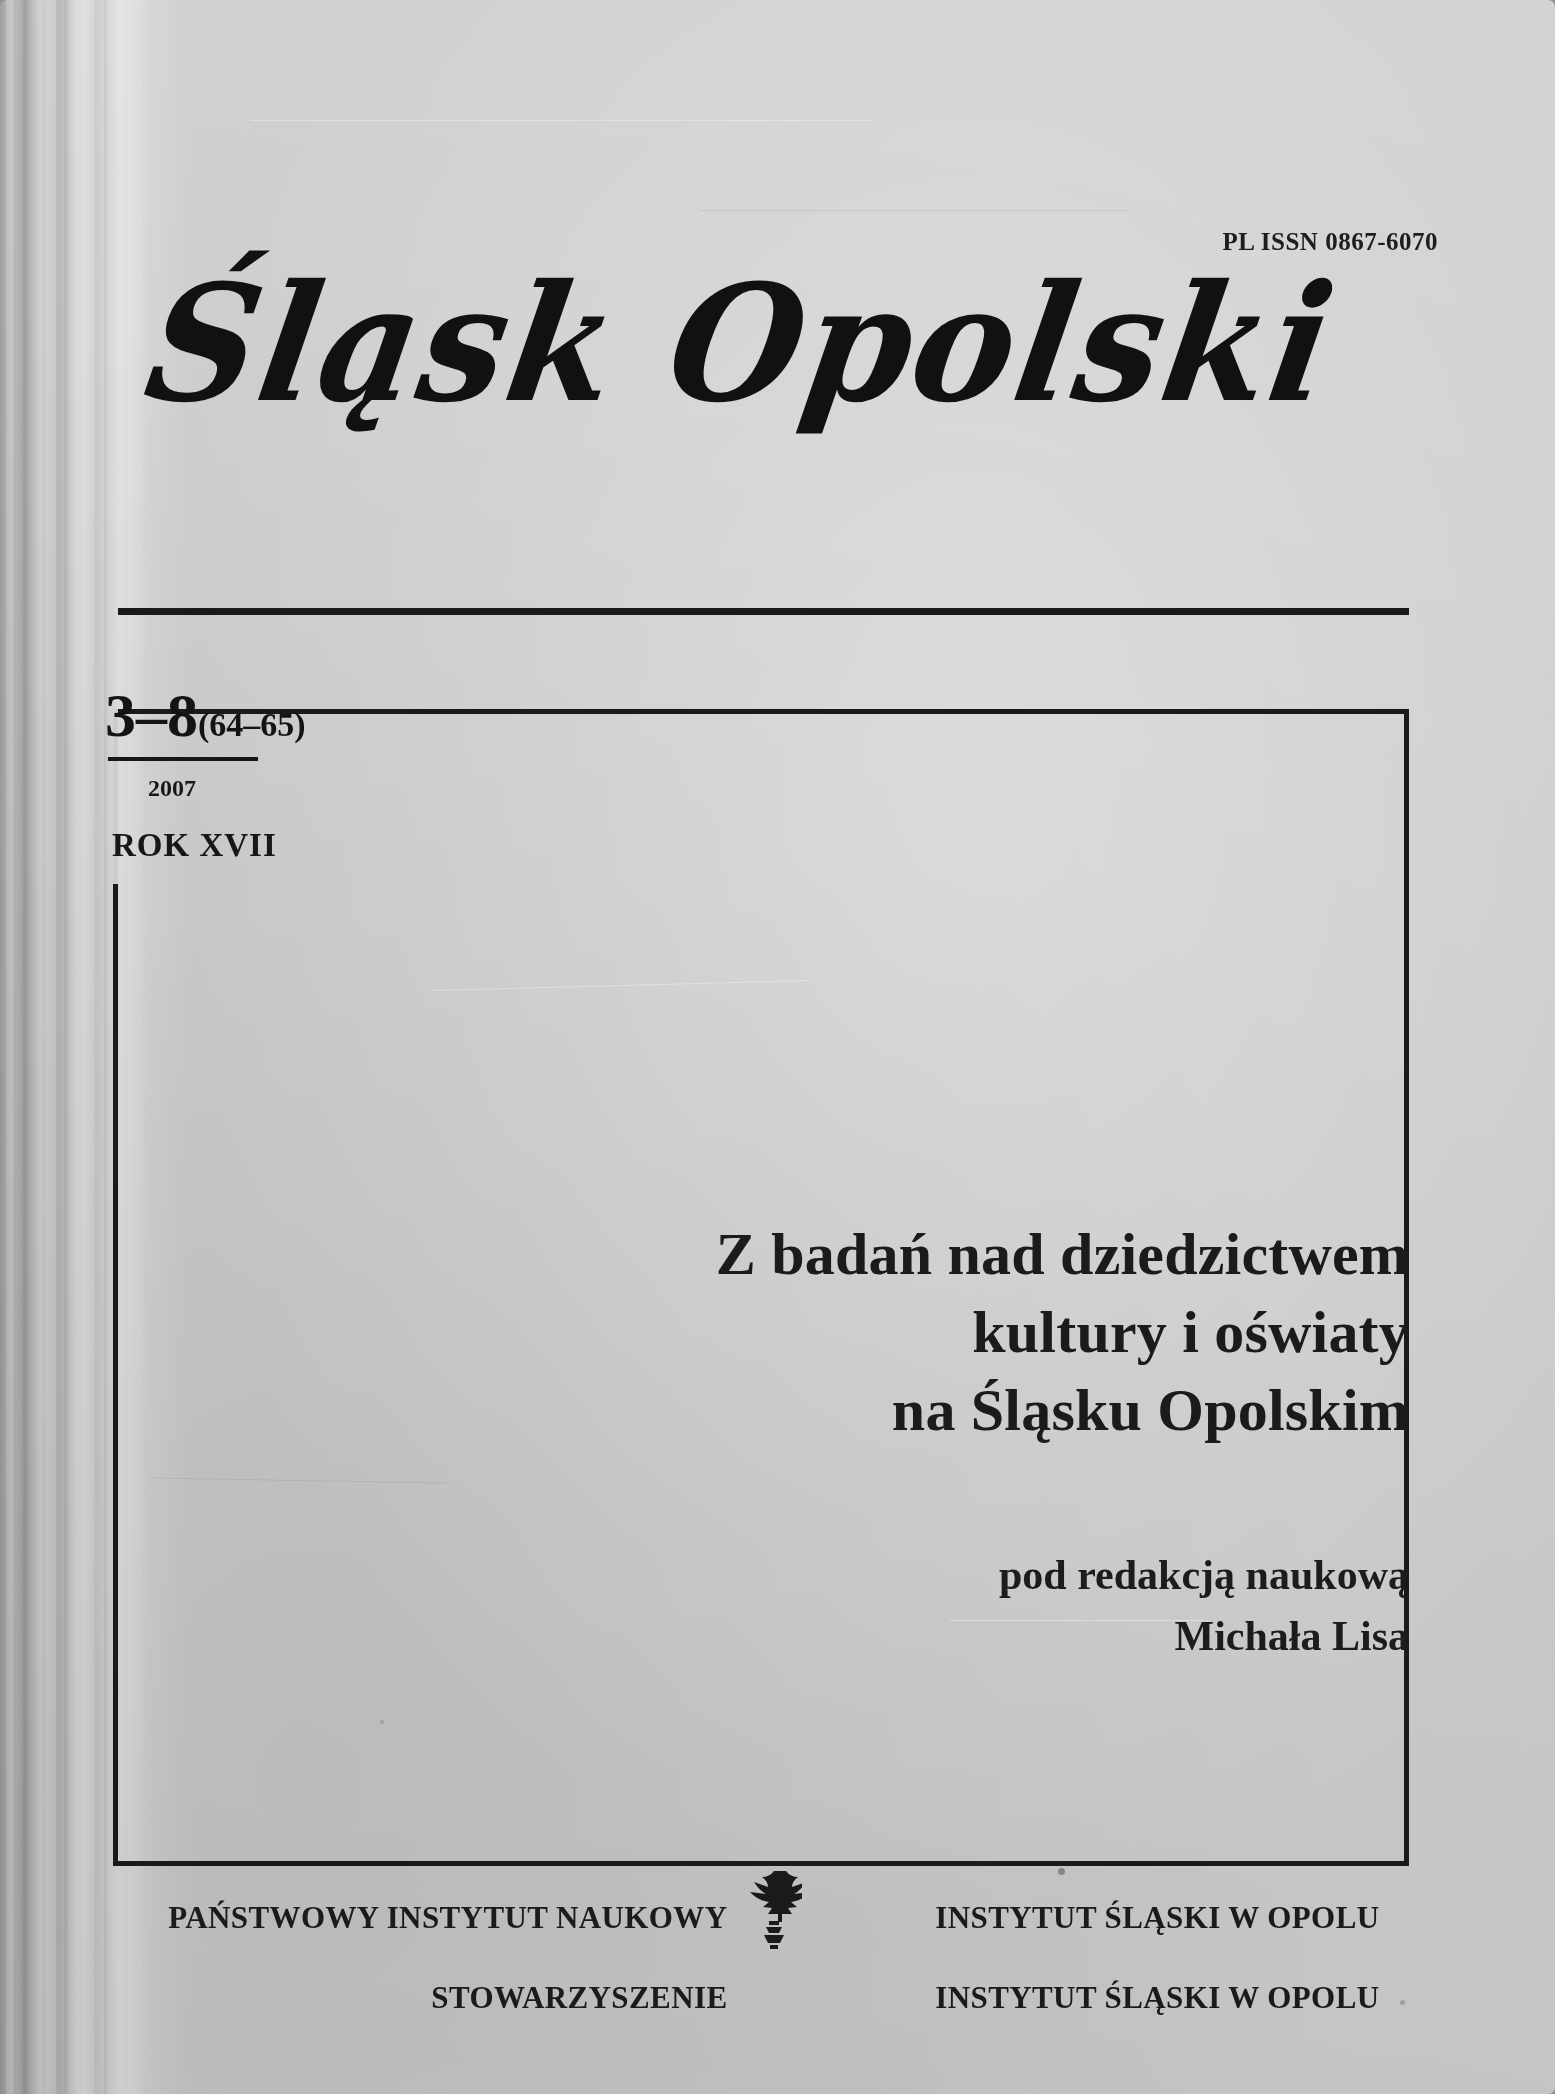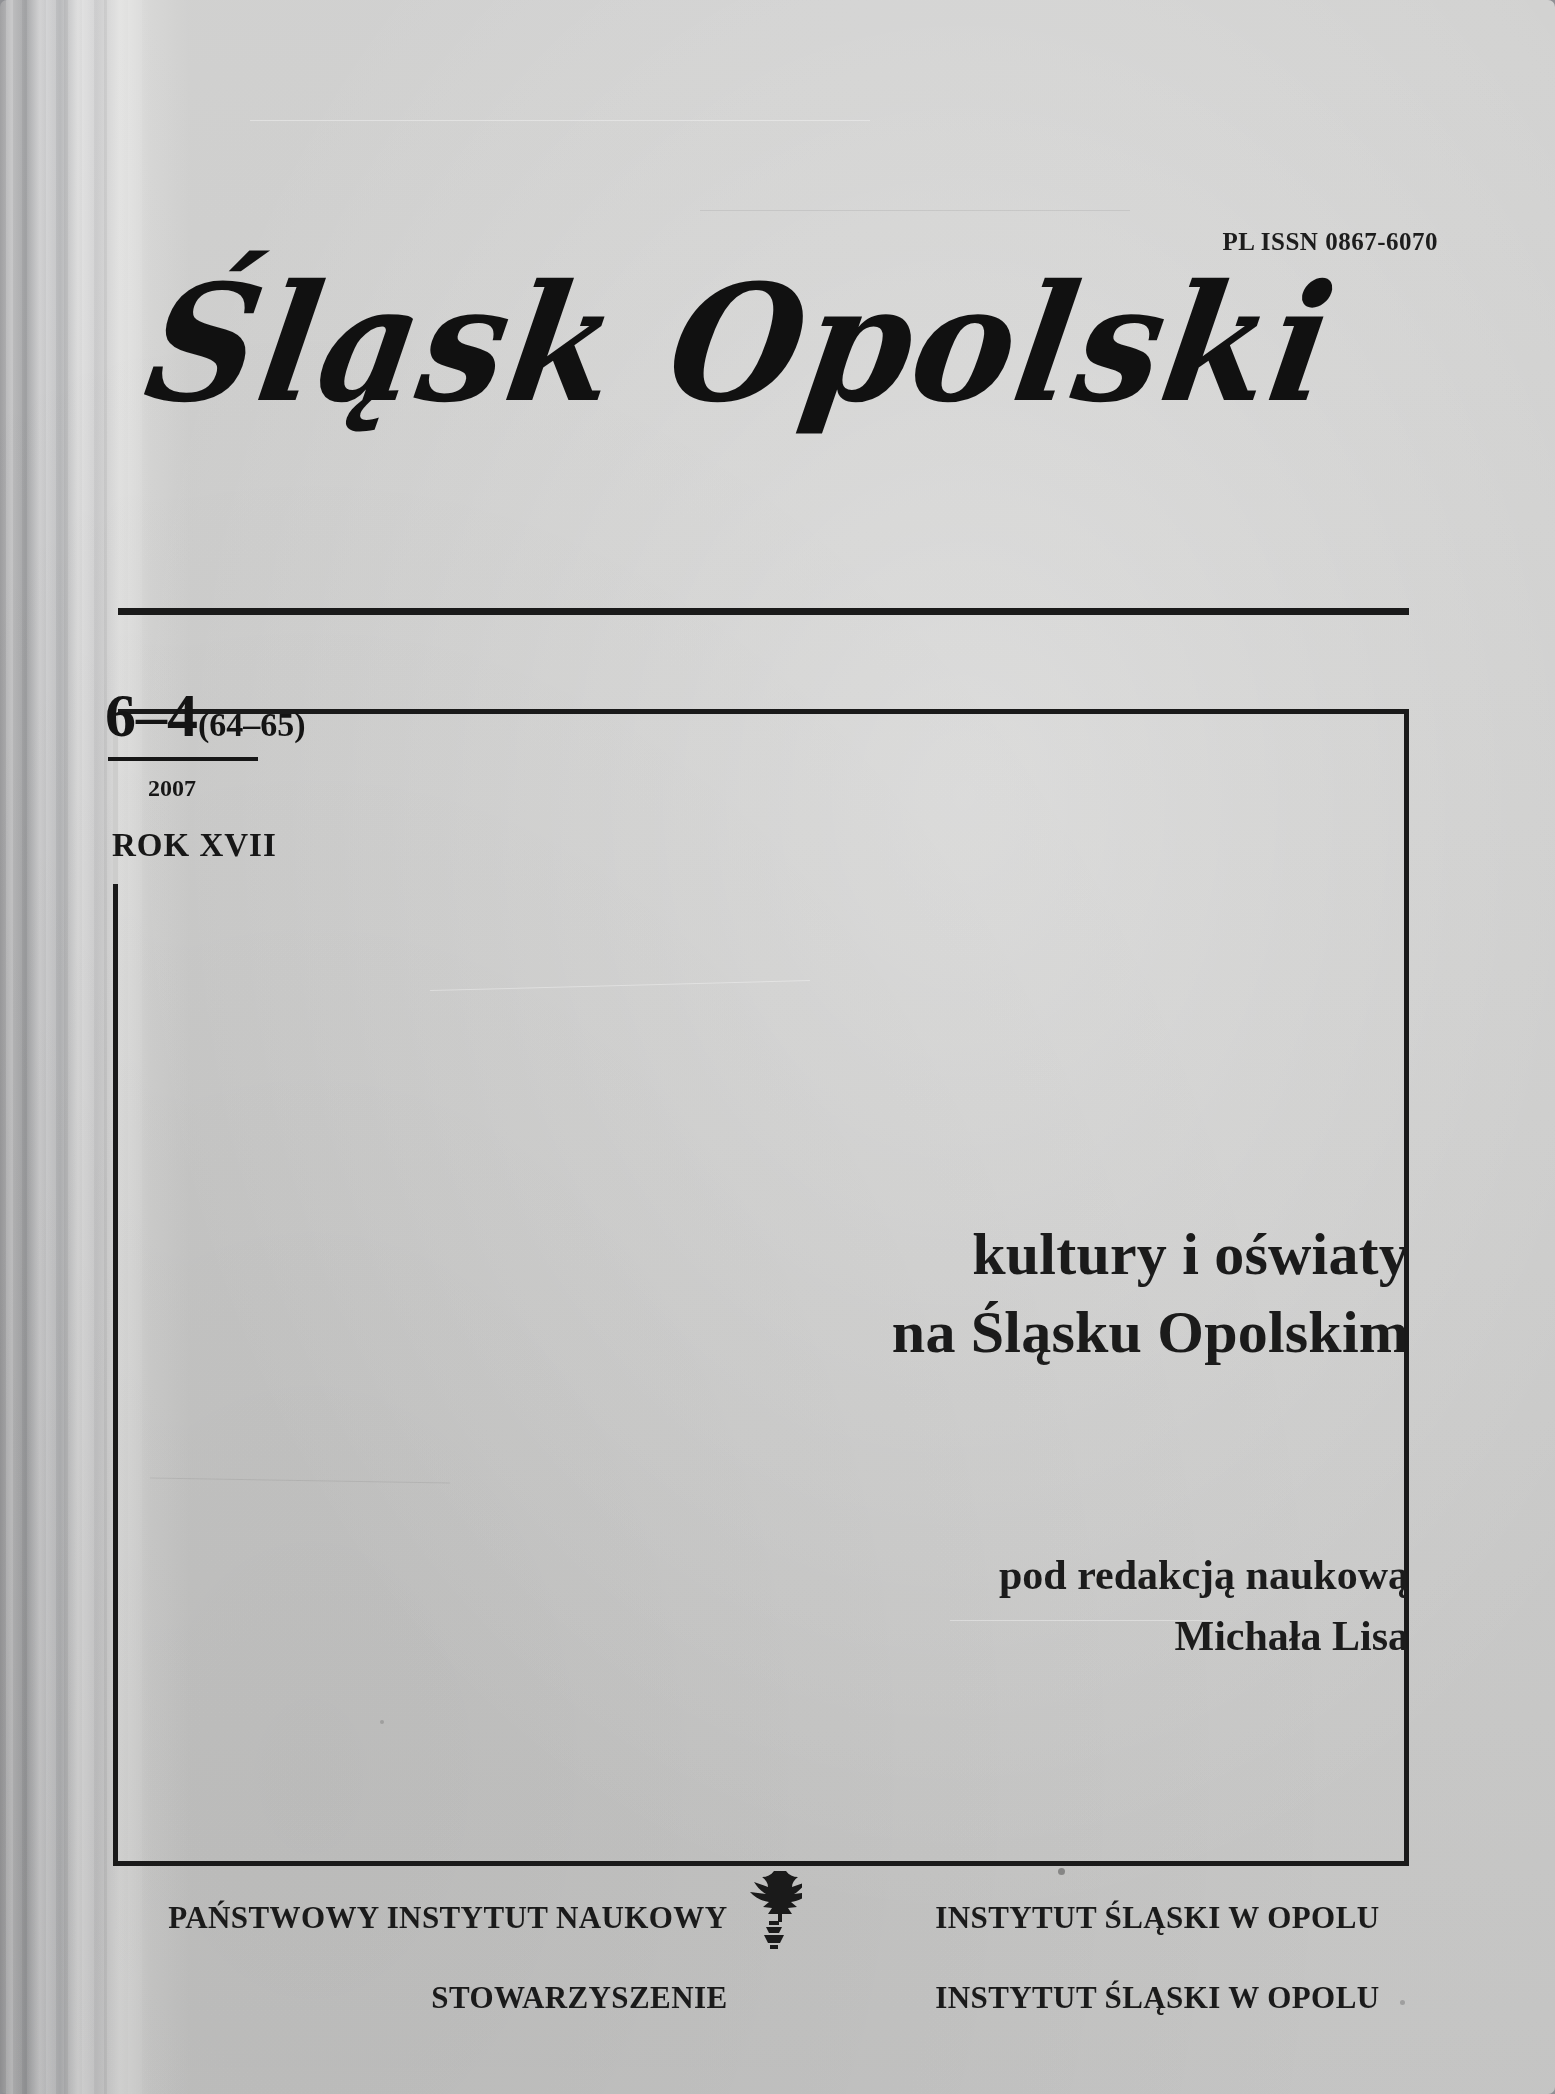--- a/index.html
+++ b/index.html
@@ -288,27 +288,28 @@
     </div>
 
     <div class="rule-top"></div>
 
 
     <div class="frame-top-seg" style="left:113px; width:1296px;"></div>
     <div class="frame"></div>
     <div class="frame-left-gap"></div>
 
     <div class="issue-no">
-      <span class="big">6–4</span><span class="paren">(64–65)</span>
+      <span class="big">3–8</span><span class="paren">(64–65)</span>
     </div>
     <div class="issue-underline"></div>
     <div class="issue-year">2007</div>
     <div class="issue-rok">ROK XVII</div>
 
     <div class="main-title" style="left:409px; width:1000px;">
+      <div>Z badań nad dziedzictwem</div>
       <div>kultury i oświaty</div>
       <div>na Śląsku Opolskim</div>
     </div>
 
     <div class="editor" style="left:409px;">
       <div>pod redakcją naukową</div>
       <div>Michała Lisa</div>
     </div>
 
     <div class="footer">

